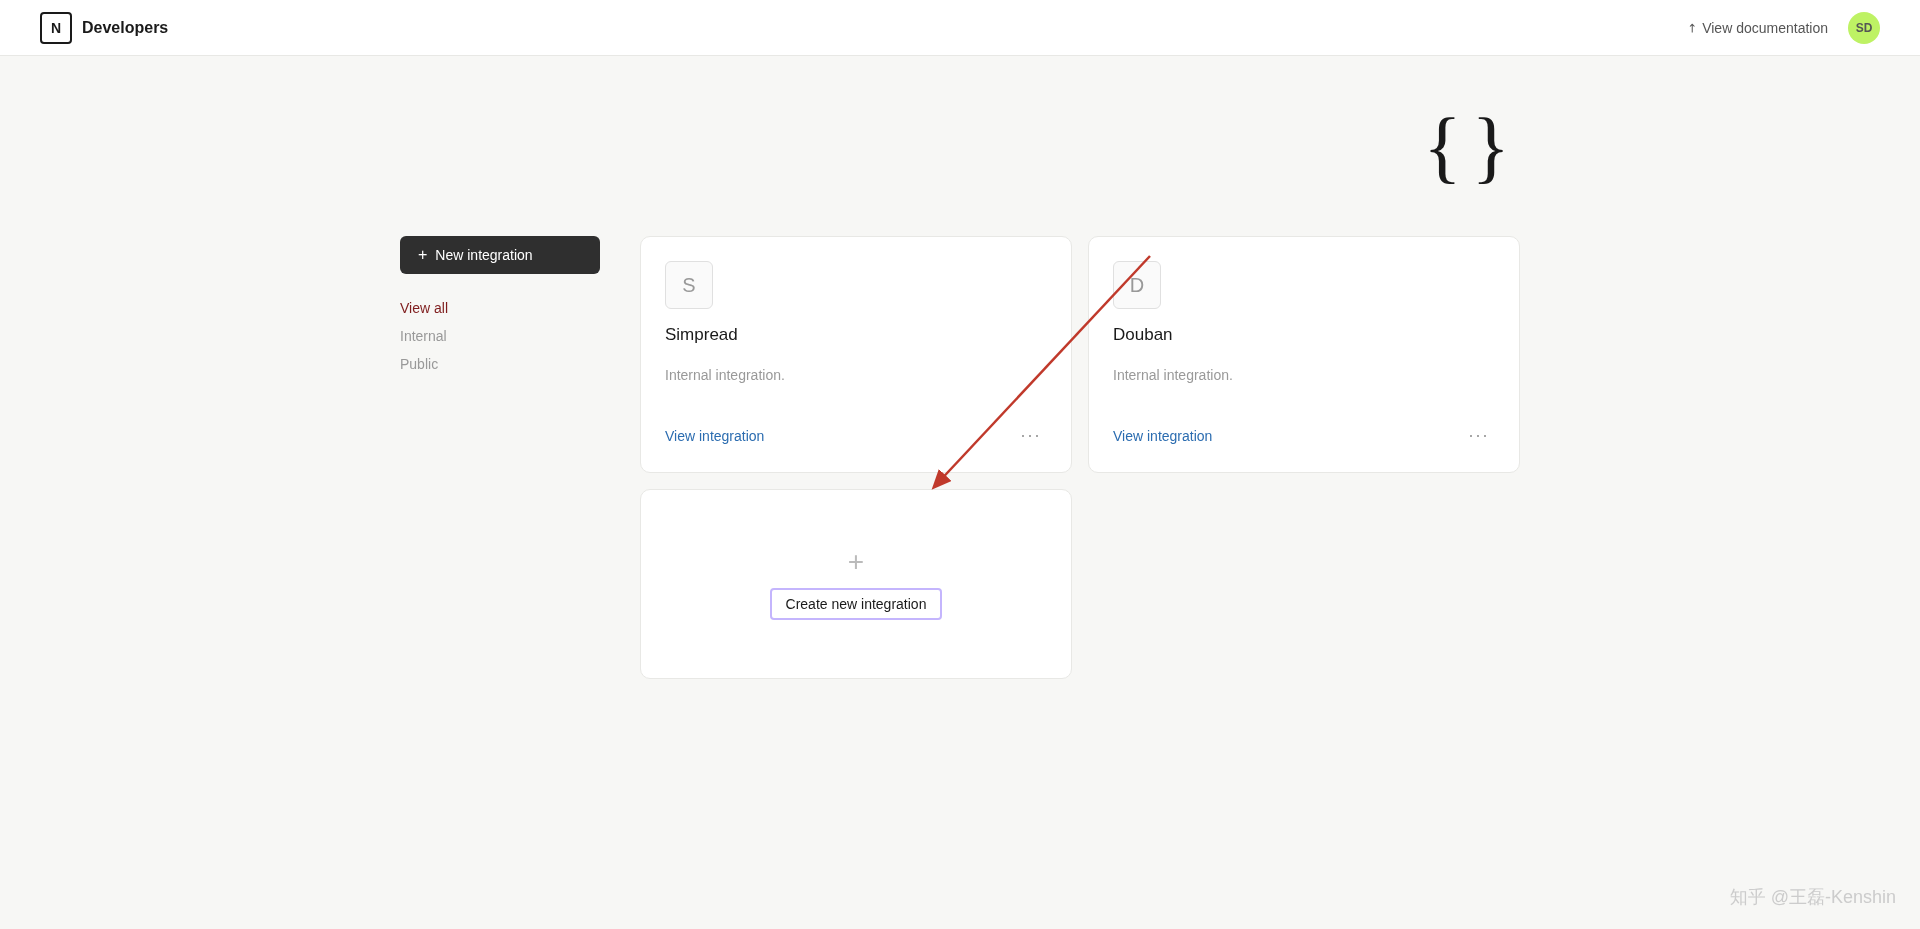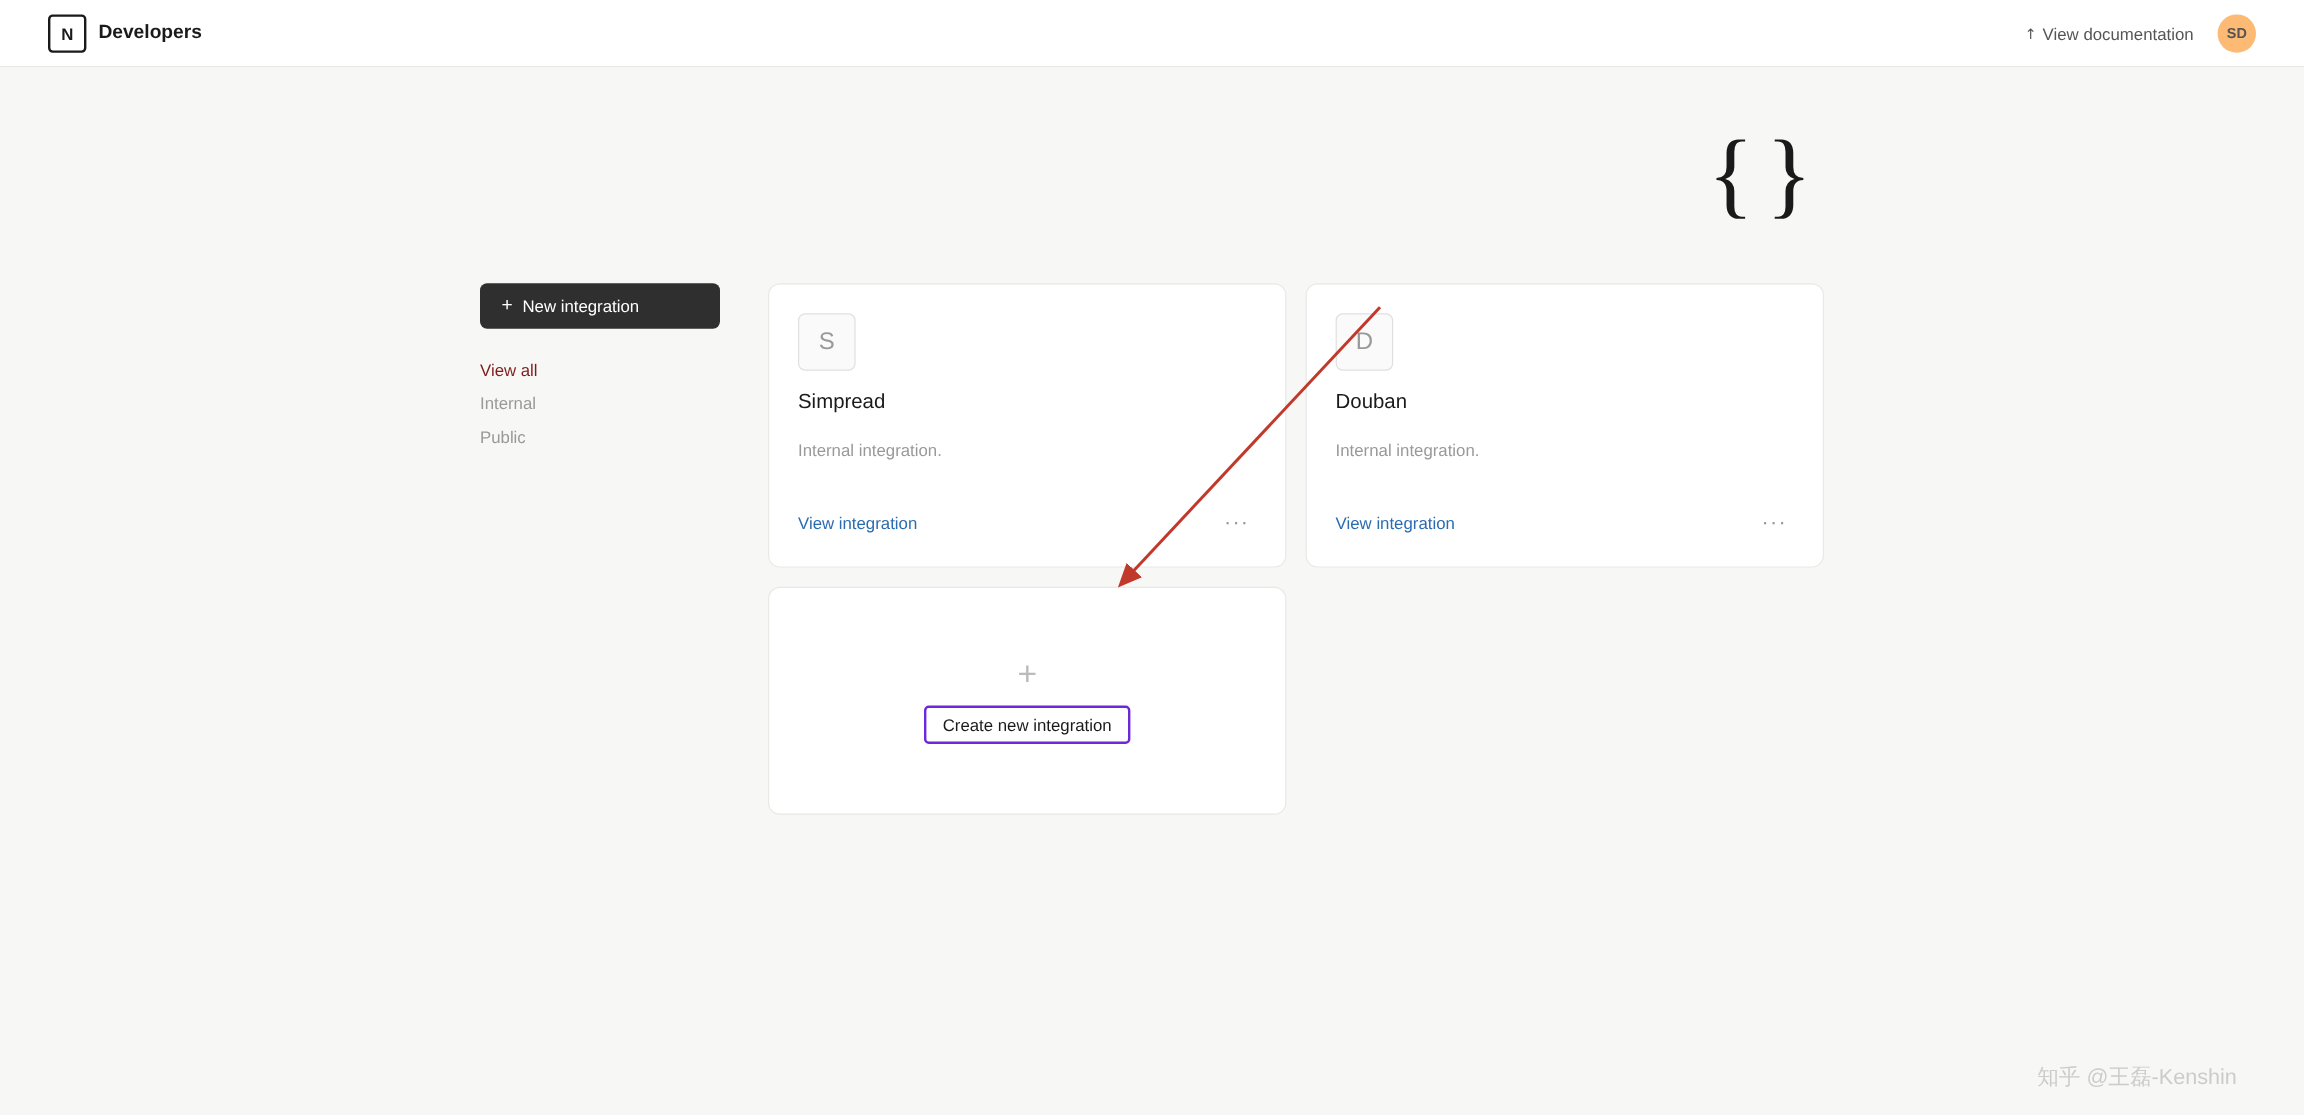--- a/index.html
+++ b/index.html
@@ -58,21 +58,21 @@
     }
     .arrow-icon {
       font-size: 12px;
       transform: rotate(-45deg);
       display: inline-block;
     }
     .avatar {
       width: 32px;
       height: 32px;
       border-radius: 50%;
-      background: #fdba74;
+      background: #bef264;
       display: flex;
       align-items: center;
       justify-content: center;
       font-size: 12px;
       font-weight: 600;
       color: #555;
       cursor: pointer;
     }
     
     .main {
@@ -243,31 +243,31 @@
       gap: 12px;
       position: relative;
     }
     .create-plus {
       font-size: 28px;
       color: #bbb;
       font-weight: 300;
       line-height: 1;
     }
     .create-label-box {
-      border: 2px solid #6d28d9;
+      border: 2px solid #c4b5fd;
       border-radius: 4px;
       padding: 6px 14px;
       font-size: 14px;
       color: #1a1a1a;
     }
     
     .watermark {
       position: fixed;
       bottom: 20px;
-      right: 56px;
+      right: 24px;
       font-size: 18px;
       color: #ccc;
       font-weight: 300;
       pointer-events: none;
       z-index: 10;
     }
     
     .cards-wrapper {
       position: relative;
       flex: 1;

